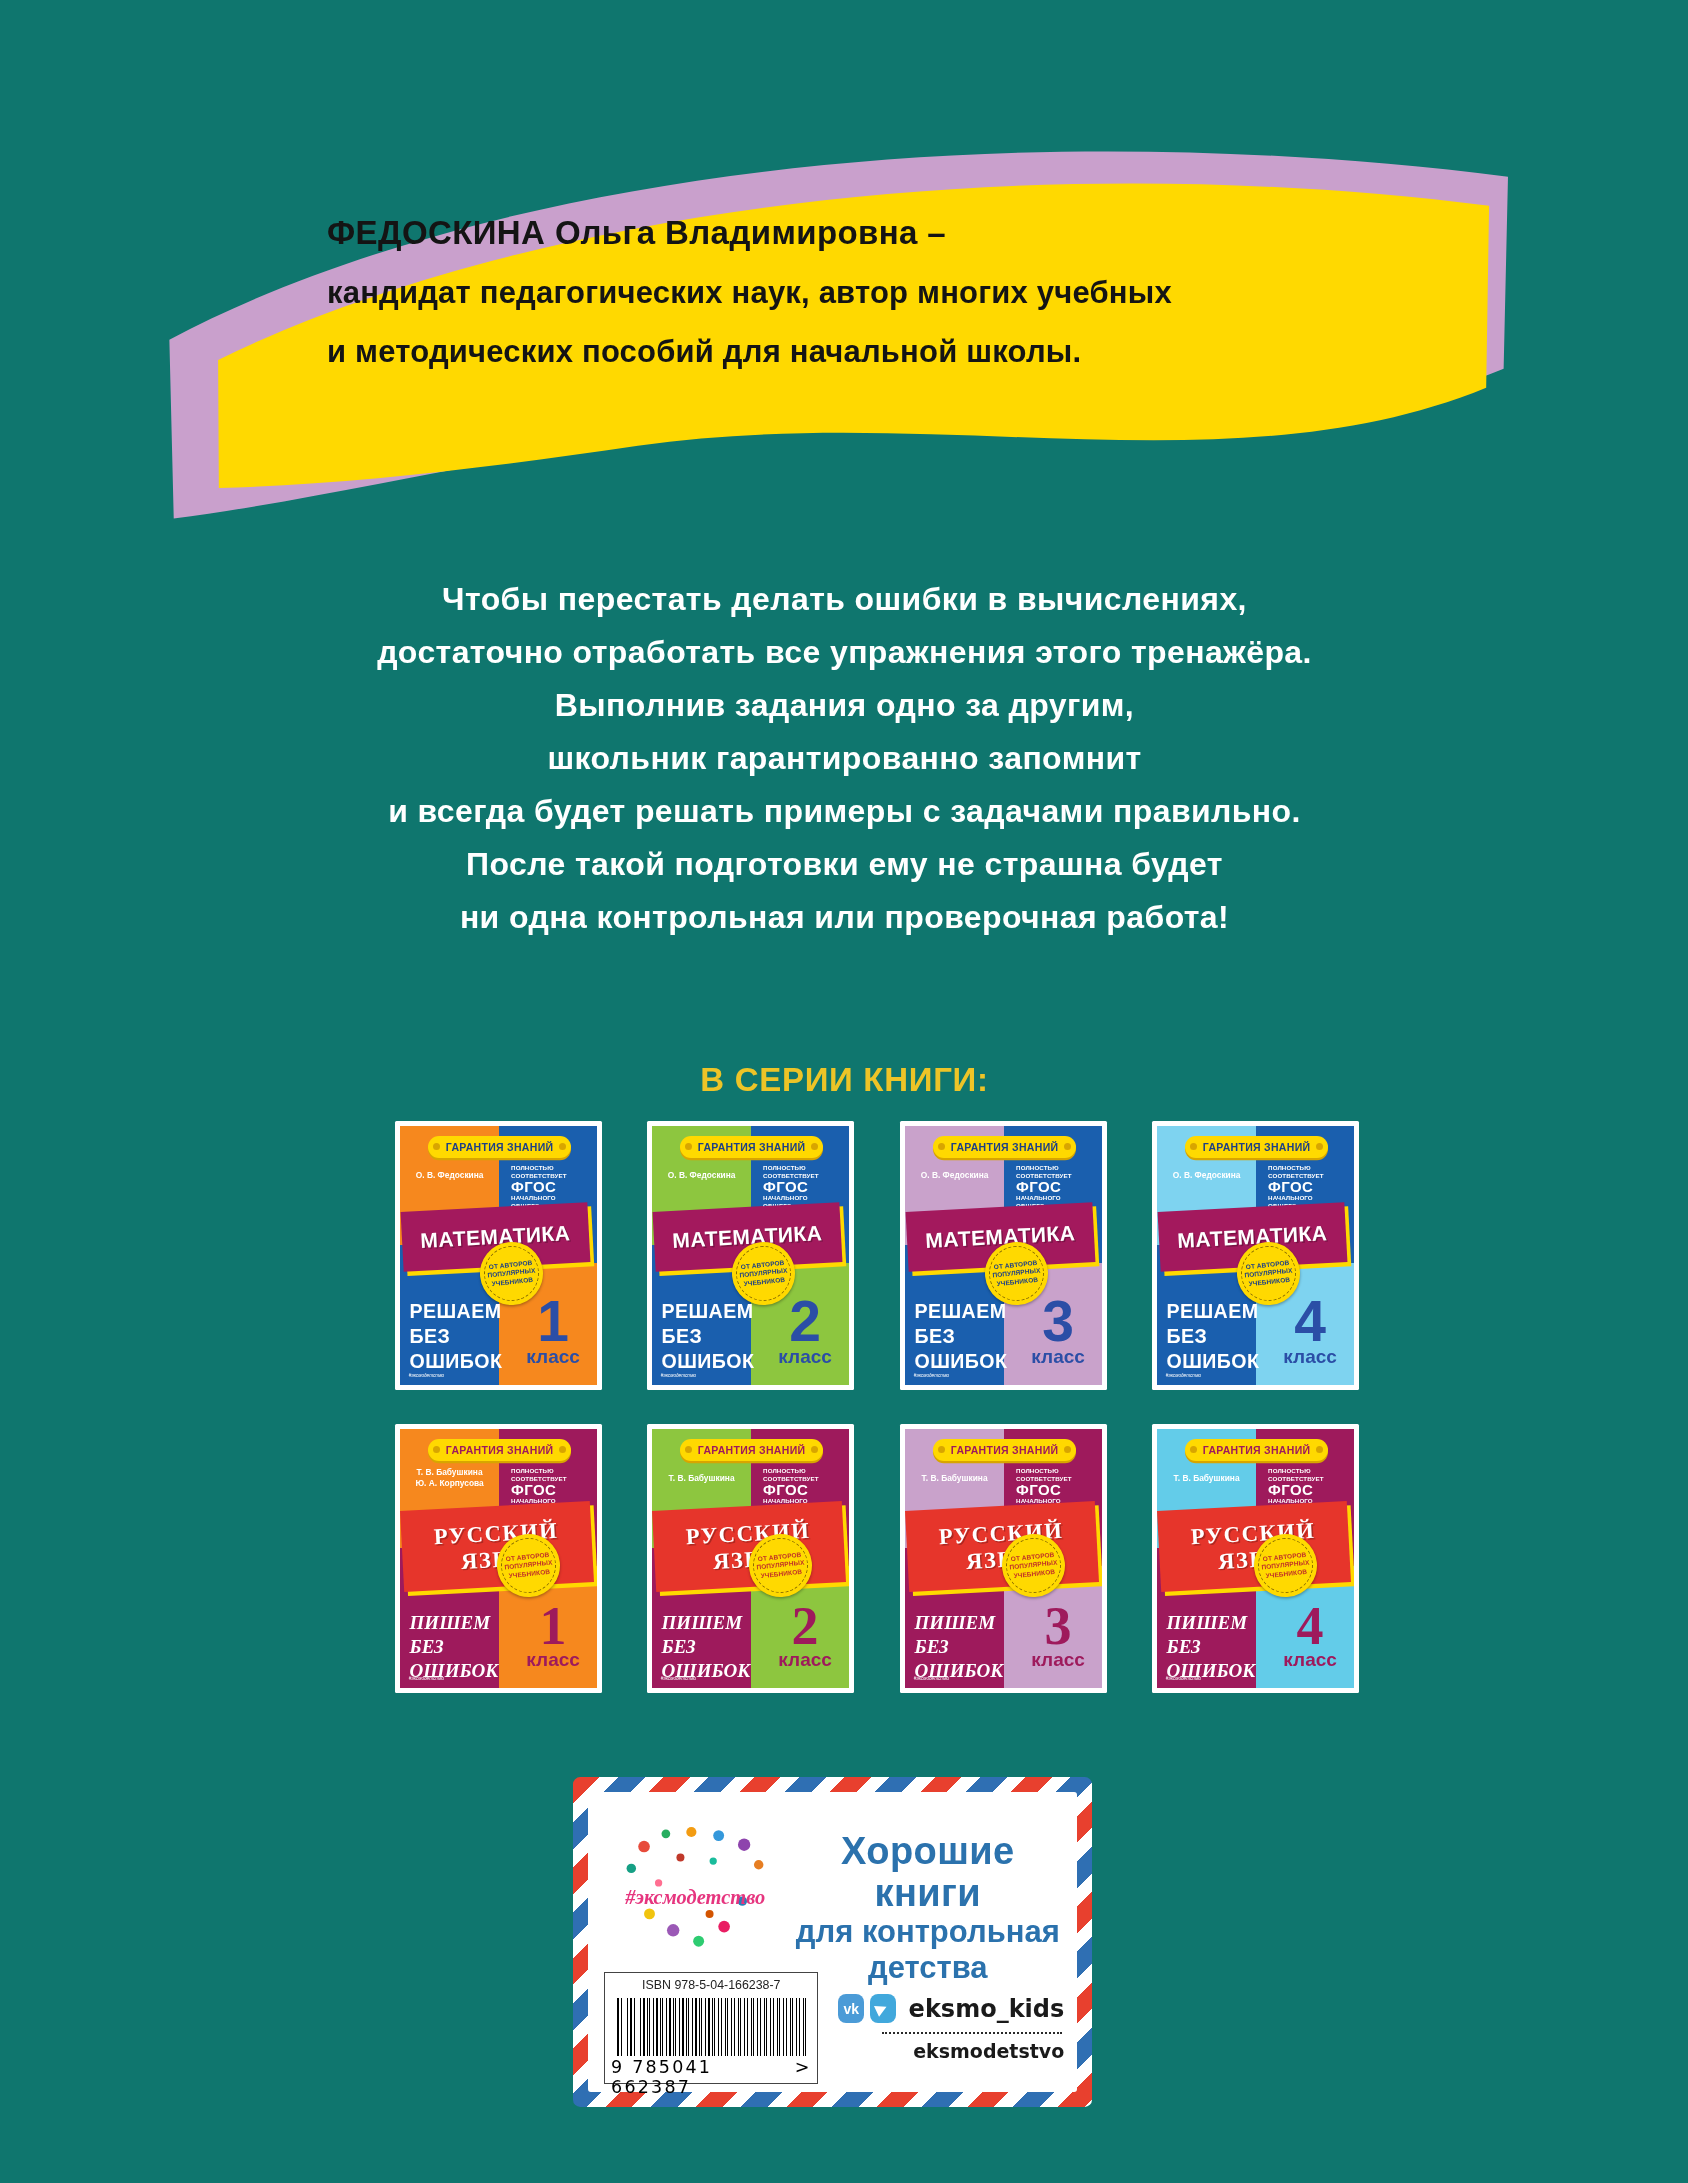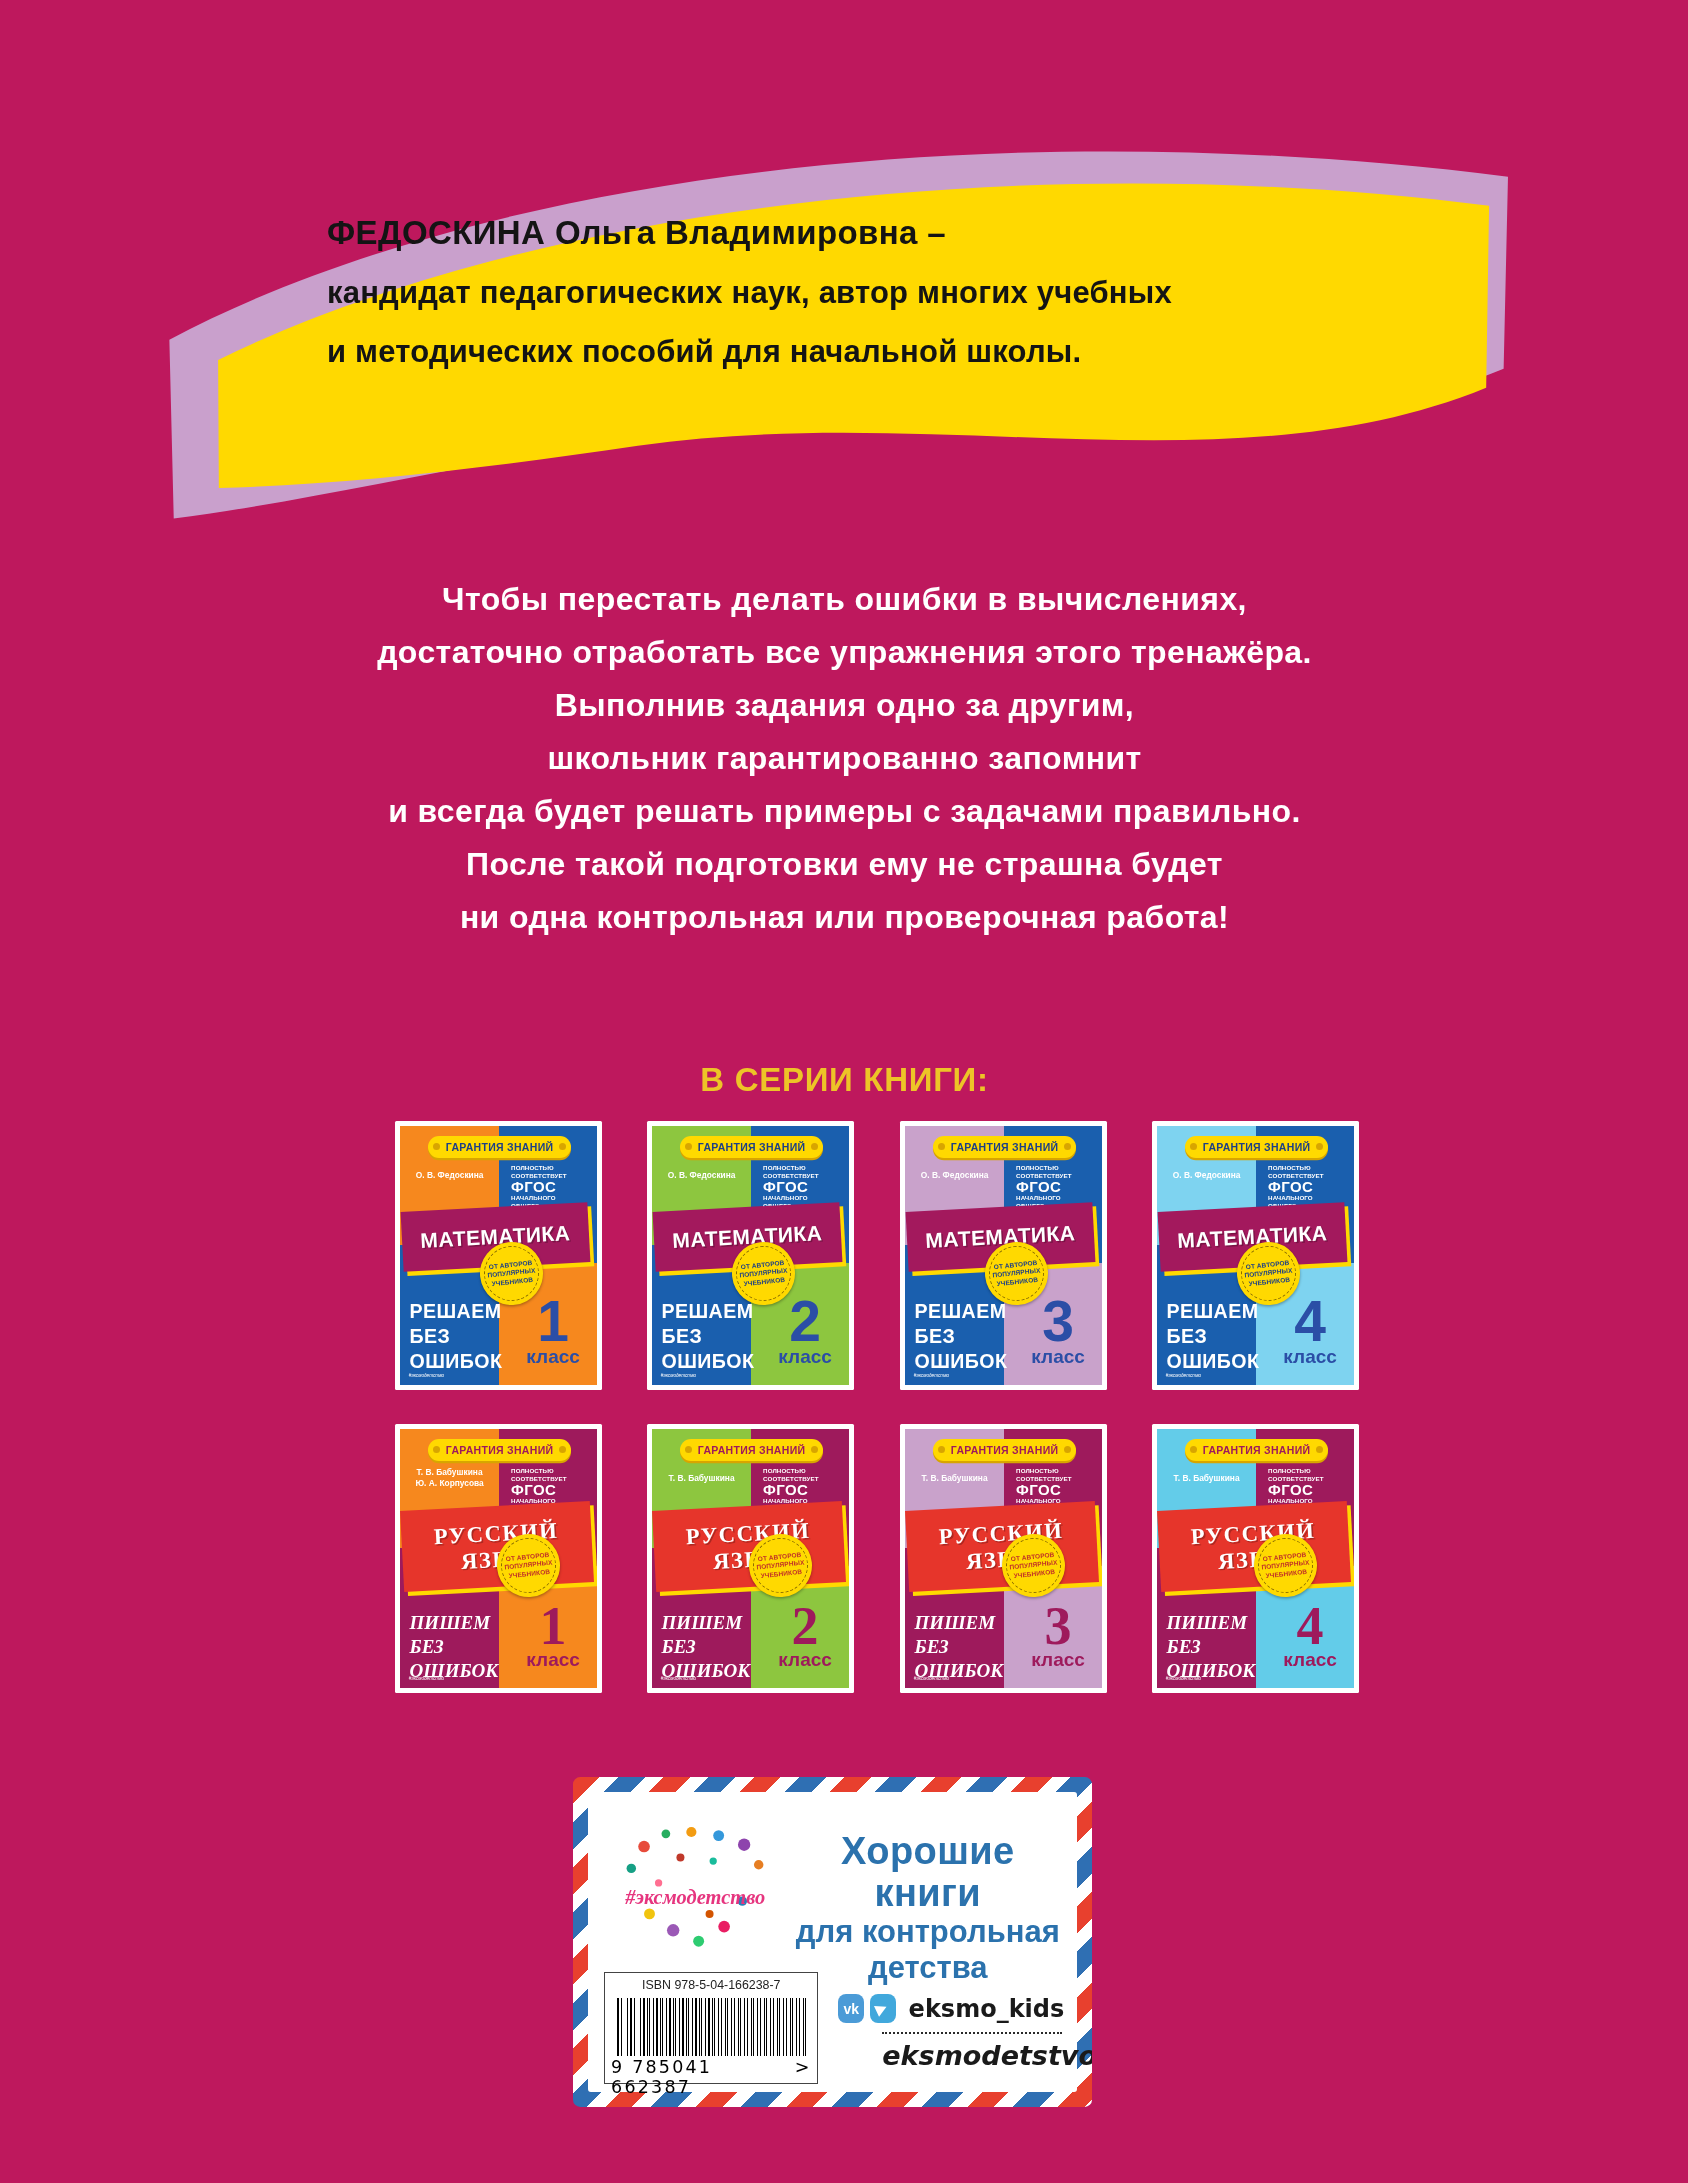--- a/index.html
+++ b/index.html
@@ -1,16 +1,16 @@
 <!DOCTYPE html>
 <html style="font-size:11.6px"><head>
 <meta charset="utf-8">
 <style>
   html,body{margin:0;padding:0;}
-  .page{position:relative;width:1689px;height:2183px;background:#be185d;overflow:hidden;
+  .page{position:relative;width:1689px;height:2183px;background:#0f766e;overflow:hidden;
         font-family:"Liberation Sans",sans-serif;}
 
   
   .banner-wrap{position:absolute;left:149px;top:98px;width:1375px;height:444px;}
   .banner-wrap svg{position:absolute;left:0;top:0;}
   .banner-text{position:absolute;left:178px;top:116px;color:#141414;}
   .banner-line1{font-size:33px;font-weight:800;letter-spacing:0.4px;}
   .banner-line2,.banner-line3{font-size:31px;font-weight:700;margin-top:23px;letter-spacing:0.2px;}
 
   
@@ -114,21 +114,21 @@
   .icons-row{display:flex;align-items:center;}
   .vk-icon,.tg-icon{width:29px;height:29px;border-radius:8px;display:flex;align-items:center;
           justify-content:center;}
   .vk-icon{background:#4b9bd7;color:#fff;font-weight:800;font-size:14px;}
   .tg-icon{background:#41a8dc;margin-left:5.1px;}
   .plane{width:0;height:0;border-left:11.6px solid #fff;border-top:6.5px solid transparent;
          border-bottom:6.5px solid transparent;transform:rotate(-25deg);margin-right:2.2px;}
   .handle{margin-left:13px;font-family:"DejaVu Sans",sans-serif;font-weight:700;font-size:24px;}
   .dotline{margin-top:8.7px;margin-left:44px;width:180px;border-top:2.9px dotted #2a2a2a;}
   .handle2{margin-top:5.8px;margin-left:44px;font-family:"DejaVu Sans",sans-serif;
-           font-weight:700;font-size:27px;font-style:italic;}
+           font-weight:700;font-size:19px;}
 </style>
 </head>
 <body>
 
 <div class="page">
 
   <div class="banner-wrap">
     <svg width="1375" height="444" viewBox="0 0 1890 610">
       <path d="M 28,332 C 430,118 1120,14 1868,108 L 1862,372 C 1500,520 1060,398 650,468 C 430,505 210,555 34,578 Z" fill="#c9a0cc"></path>
       <path d="M 95,360 C 490,165 1160,62 1842,148 L 1838,398 C 1490,540 1085,418 672,478 C 470,508 265,532 96,536 Z" fill="#ffd900"></path>

